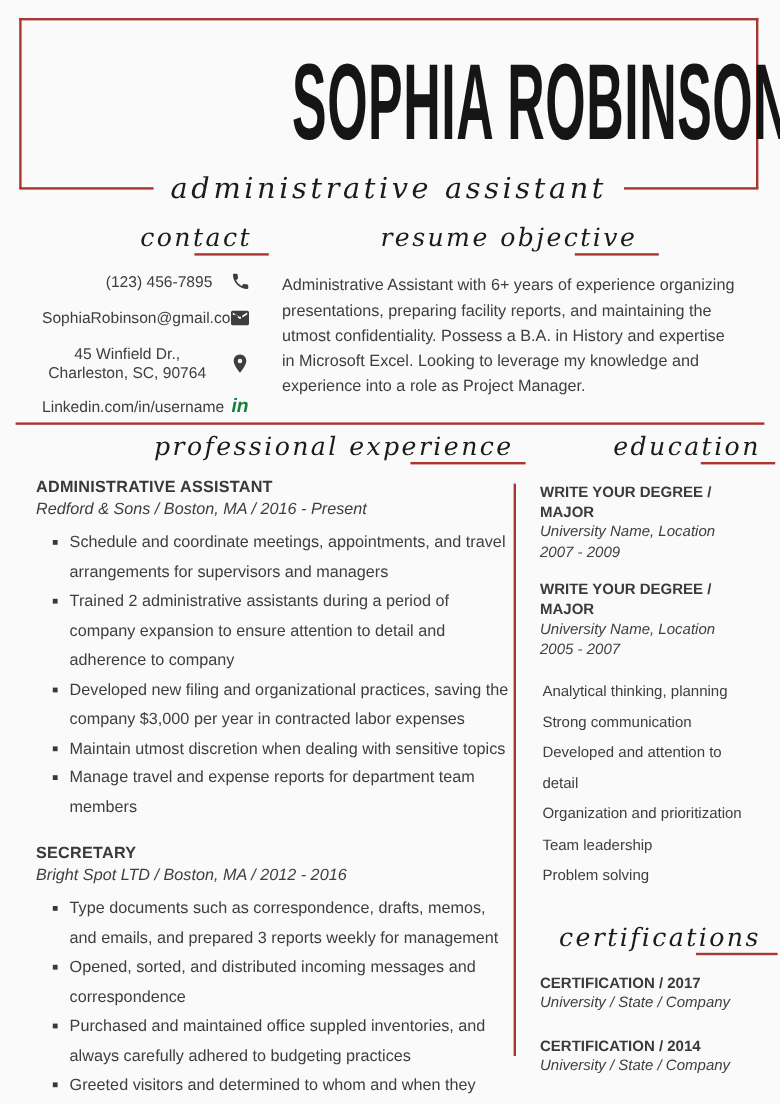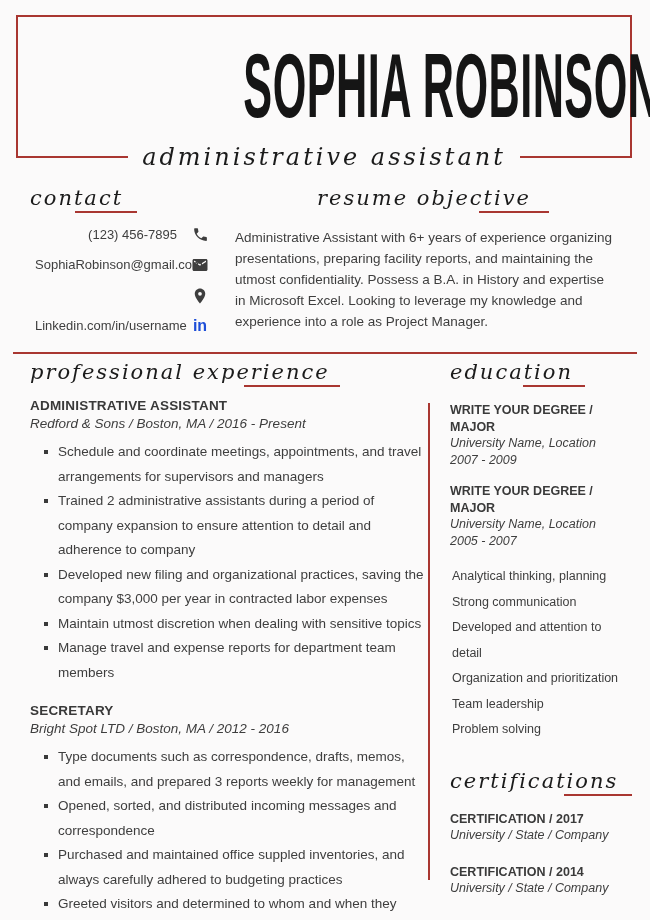--- a/index.html
+++ b/index.html
@@ -36,27 +36,27 @@
   .sh::after { content:""; position:absolute; height:2px; background:#A93631; bottom:-3px; }
   .sh-contact::after   { right:-14px; width:62px; }
   .sh-objective::after { right:-18px; width:70px; }
   .sh-exp::after       { right:-10px; width:96px; }
   .sh-edu::after       { right:-12px; width:62px; }
   .sh-skills::after    { right:-10px; width:60px; }
   .sh-cert::after      { right:-14px; width:68px; }
 
   
   .contact-block { position:absolute; left:30px; top:186px; width:180px; }
-  .center { text-align:left; }
+  .center { text-align:right; }
   .contact-rows { margin-top:16px; }
   .c-row { display:flex; align-items:center; justify-content:flex-end; gap:13px; margin-bottom:13px; }
   .c-text { font-size:13px; line-height:15.5px; text-align:center; max-width:142px; }
   .c-icon { flex:0 0 20px; display:flex; justify-content:center; align-items:center; color:#3E3E3E; }
   .c-icon svg { display:block; }
-  .in-glyph { font-weight:bold; font-size:16px; line-height:16px; color:#1d4ed8; }
+  .in-glyph { font-weight:bold; font-size:16px; line-height:16px; color:#15803d;font-style:italic; }
 
   
   .objective-block { position:absolute; left:235px; top:186px; width:382px; }
   .objective-head { margin-left:82px; }
   .objective-text { margin-top:17px; font-size:13.5px; line-height:21px; }
 
   
   .divider { position:absolute; left:13px; width:624px; top:352px; height:2px; background:#A93631; }
   .vline   { position:absolute; left:428px; top:403px; width:2px; height:477px; background:#A93631; }
 
@@ -111,20 +111,21 @@
       </div>
       <div class="c-row">
         <span class="c-text">SophiaRobinson@gmail.com</span>
         <span class="c-icon">
           <svg viewBox="0 0 24 24" width="18" height="18" fill="currentColor">
               <path d="M20 4H4c-1.1 0-2 .9-2 2v12c0 1.1.9 2 2 2h16c1.1 0 2-.9 2-2V6c0-1.1-.9-2-2-2zm0 4-8 5-8-5V6l8 5 8-5v2z"></path>
             </svg>
         </span>
       </div>
       <div class="c-row">
+        <span class="c-text">45 Winfield Dr., Charleston, SC, 90764</span>
         <span class="c-icon">
           <svg viewBox="0 0 24 24" width="18" height="18" fill="currentColor">
               <path d="M12 2C8.13 2 5 5.13 5 9c0 5.25 7 13 7 13s7-7.75 7-13c0-3.87-3.13-7-7-7zm0 9.5a2.5 2.5 0 1 1 0-5 2.5 2.5 0 0 1 0 5z"></path>
             </svg>
         </span>
       </div>
       <div class="c-row">
         <span class="c-text">Linkedin.com/in/username</span>
         <span class="c-icon">
             <span class="in-glyph">in</span>

